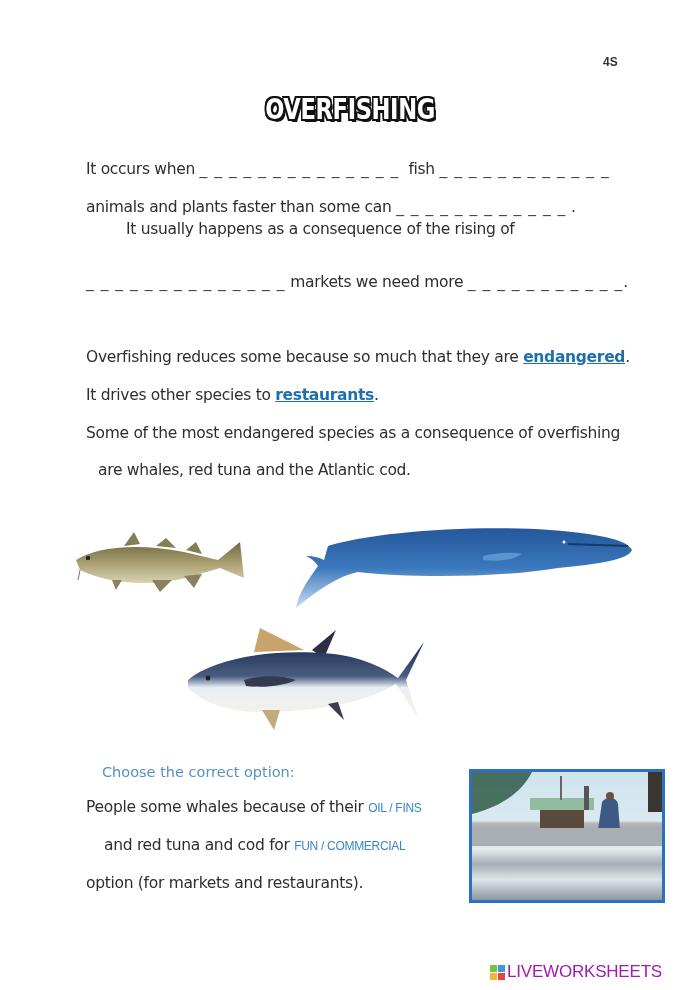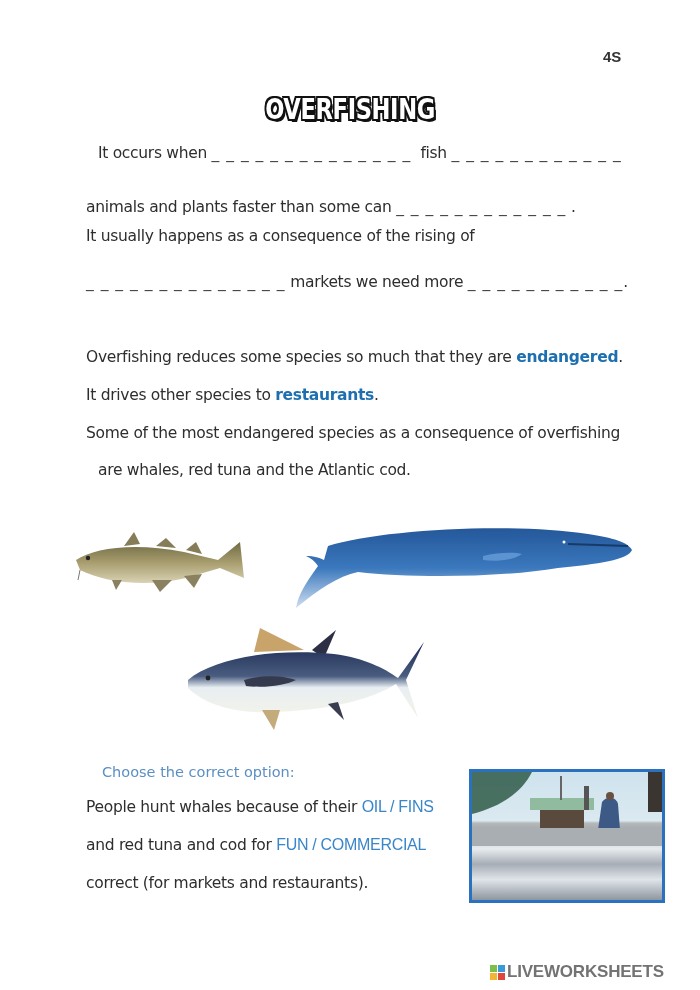--- a/index.html
+++ b/index.html
@@ -1,54 +1,54 @@
 <!DOCTYPE html>
 <html><head>
 <meta charset="utf-8">
 <style>
   html, body { margin:0; padding:0; background:#ffffff; }
   body { width:700px; height:990px; position:relative; overflow:hidden;
          font-family:"DejaVu Sans", sans-serif; color:#2b2b2b; }
-  .page-num { position:absolute; left:603px; top:48px; font-size:15px; font-weight:bold; color:#333;
+  .page-num { position:absolute; left:603px; top:55px; font-size:12px; font-weight:bold; color:#333;
               font-family:"Liberation Sans Narrow","Liberation Sans", sans-serif; }
   .title { position:absolute; left:0; width:700px; top:92px; text-align:center;
            font-family:"DejaVu Sans", sans-serif; font-weight:bold; font-size:29px; letter-spacing:-0.5px;
            color:#ffffff; transform:scaleX(0.78); transform-origin:350px 0;
            text-shadow: -2px -2px 0 #111, 2px -2px 0 #111, -2px 2px 0 #111, 2px 2px 0 #111,
                         0 -2px 0 #111, 0 2px 0 #111, -2px 0 0 #111, 2px 0 0 #111, 3px 3px 0 #111; }
   .line { position:absolute; left:86px; font-size:15.5px; white-space:pre; color:#2e2e2e;
           font-family:"DejaVu Sans", sans-serif; letter-spacing:-0.3px; }
   .blank { color:#444; letter-spacing:1px; }
-  .link { color:#1d6fb0; font-weight:bold; cursor:pointer; }
+  .link { color:#1d6fb0; font-weight:bold; text-decoration:underline; cursor:pointer; }
   .instr { position:absolute; left:102px; top:764px; font-size:14.5px; color:#5b8fc4; }
-  .opt { color:#3a86c8; font-family:"Liberation Sans", sans-serif; font-size:16px; cursor:pointer; }
+  .opt { color:#3a86c8; font-family:"Liberation Sans", sans-serif; font-size:12px; cursor:pointer; }
   .img { position:absolute; }
   .photo { position:absolute; left:469px; top:769px; width:196px; height:134px; border:3px solid #2a72c0;
            box-sizing:border-box; overflow:hidden;
            background: linear-gradient(180deg, #cfe3ee 0%, #dbe9f0 38%, #b6b9ba 40%, #9fa3a5 47%, #c8cdd2 52%, #e8ecef 60%, #a6adb5 72%, #dfe4e9 84%, #8e969f 100%); }
   .logo { position:absolute; left:490px; top:962px; display:flex; align-items:center; }
   .logo-squares { display:grid; grid-template-columns:7px 7px; grid-template-rows:7px 7px; gap:1px; margin-right:2px; }
   .logo-squares span { display:block; width:7px; height:7px; }
-  .logo-text { font-family:"Liberation Sans", sans-serif; font-weight:bold; font-size:17px; color:#737373; letter-spacing:-0.2px; }
+  .logo-text { font-family:"Liberation Sans", sans-serif; font-weight:normal; font-size:17px; color:#a21caf; letter-spacing:-0.2px; }
 </style>
 </head>
 <body>
 
 <div class="page-num">4S</div>
 <div class="title">OVERFISHING</div>
 
-<div class="line" style="top:144px;margin-left:12px;"><span>It occurs when </span><span class="blank">_ _ _ _ _ _ _ _ _ _ _ _ _ _</span><span>  fish </span><span class="blank">_ _ _ _ _ _ _ _ _ _ _ _</span></div>
+<div class="line" style="top:160px;"><span>It occurs when </span><span class="blank">_ _ _ _ _ _ _ _ _ _ _ _ _ _</span><span>  fish </span><span class="blank">_ _ _ _ _ _ _ _ _ _ _ _</span></div>
 
 <div class="line" style="top:198px;"><span>animals and plants faster than some can </span><span class="blank">_ _ _ _ _ _ _ _ _ _ _ _</span><span> .</span></div>
 
-<div class="line" style="top:227px;"><span>It usually happens as a consequence of the rising of</span></div>
+<div class="line" style="top:220px;margin-left:40px;"><span>It usually happens as a consequence of the rising of</span></div>
 
 <div class="line" style="top:273px;"><span class="blank">_ _ _ _ _ _ _ _ _ _ _ _ _ _</span><span> markets we need more </span><span class="blank">_ _ _ _ _ _ _ _ _ _ _</span><span>.</span></div>
 
-<div class="line" style="top:348px;"><span>Overfishing reduces some species so much that they are </span><span class="link">endangered</span><span>.</span></div>
+<div class="line" style="top:348px;"><span>Overfishing reduces some because so much that they are </span><span class="link">endangered</span><span>.</span></div>
 
 <div class="line" style="top:386px;"><span>It drives other species to </span><span class="link">restaurants</span><span>.</span></div>
 
 <div class="line" style="top:424px;">Some of the most endangered species as a consequence of overfishing</div>
 <div class="line" style="top:461px;margin-left:12px;">are whales, red tuna and the Atlantic cod.</div>
 
 <svg class="img" style="left:74px; top:530px;" width="172" height="66" viewBox="0 0 172 66">
   <defs>
     <linearGradient id="codg" x1="0" y1="0" x2="0" y2="1">
       <stop offset="0" stop-color="#6f6a44"></stop>
@@ -94,25 +94,25 @@
   <path d="M128 26 L152 6 L140 34 Z" fill="#2d3044"></path>
   <path d="M4 56 C30 34 90 24 150 30 C180 34 200 44 214 54 L240 18 L222 56 L234 94 L212 60 C190 74 150 86 90 88 C50 90 20 80 4 64 Z" fill="url(#tug)"></path>
   <path d="M78 86 L90 106 L96 86 Z" fill="#c4ab7c"></path>
   <path d="M144 80 L160 96 L154 78 Z" fill="#3a3d50"></path>
   <path d="M60 56 C80 50 100 52 112 56 C100 62 80 64 62 62 Z" fill="#353a4e"></path>
   <circle cx="24" cy="54" r="2.4" fill="#222"></circle>
 </svg>
 
 <div class="instr">Choose the correct option:</div>
 
-<div class="line" style="top:798px;"><span>People hunt whales because of their </span><span class="opt">OIL / FINS</span></div>
+<div class="line" style="top:798px;"><span>People some whales because of their </span><span class="opt">OIL / FINS</span></div>
 
-<div class="line" style="top:836px;"><span>and red tuna and cod for </span><span class="opt">FUN / COMMERCIAL</span></div>
+<div class="line" style="top:836px;margin-left:18px;"><span>and red tuna and cod for </span><span class="opt">FUN / COMMERCIAL</span></div>
 
-<div class="line" style="top:874px;">correct (for markets and restaurants).</div>
+<div class="line" style="top:874px;">option (for markets and restaurants).</div>
 
 <div class="photo">
   <svg width="190" height="128" viewBox="0 0 190 128">
     <path d="M0 0 L60 0 C50 20 30 34 0 42 Z" fill="#2f5a48" opacity="0.85"></path>
     <rect x="68" y="38" width="44" height="20" fill="#5a4a3e"></rect>
     <rect x="58" y="26" width="64" height="12" fill="#7fb08a" opacity="0.8"></rect>
     <rect x="88" y="4" width="2" height="24" fill="#666"></rect>
     <rect x="112" y="14" width="5" height="24" fill="#555"></rect>
     <path d="M130 30 C134 24 144 24 146 32 L148 58 L126 58 Z" fill="#3d5a86"></path>
     <circle cx="138" cy="24" r="4" fill="#6a5040"></circle>

